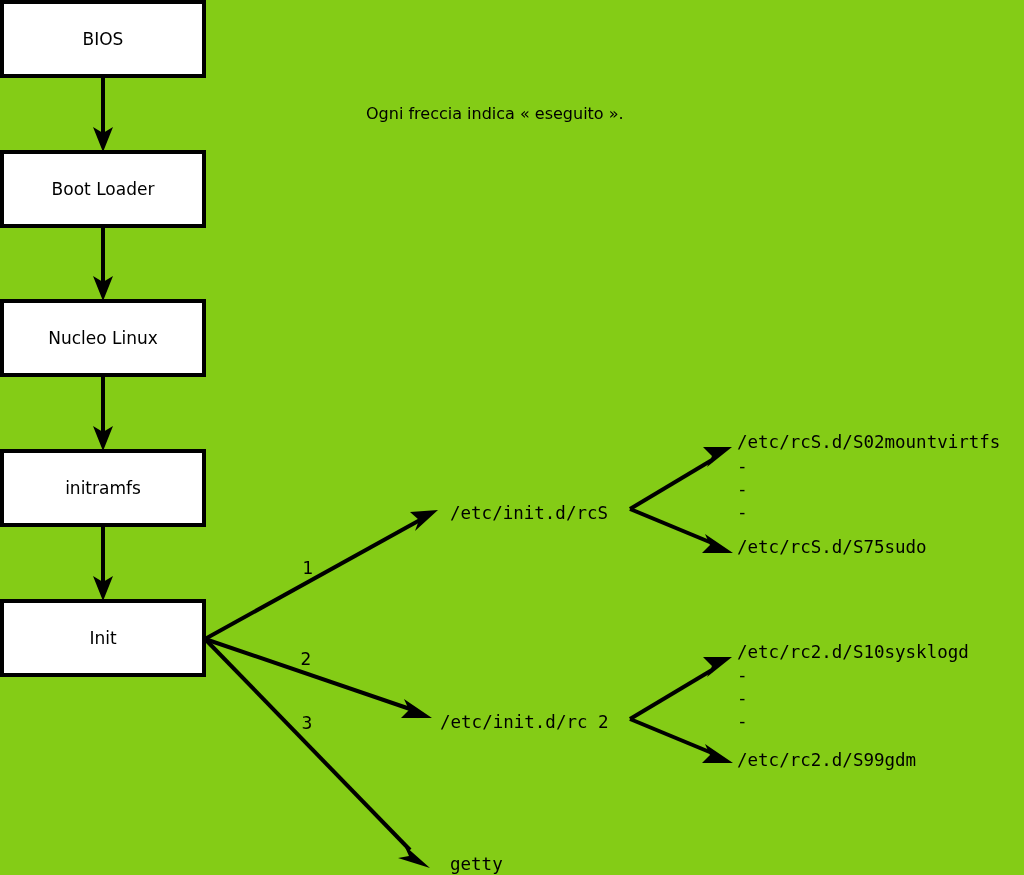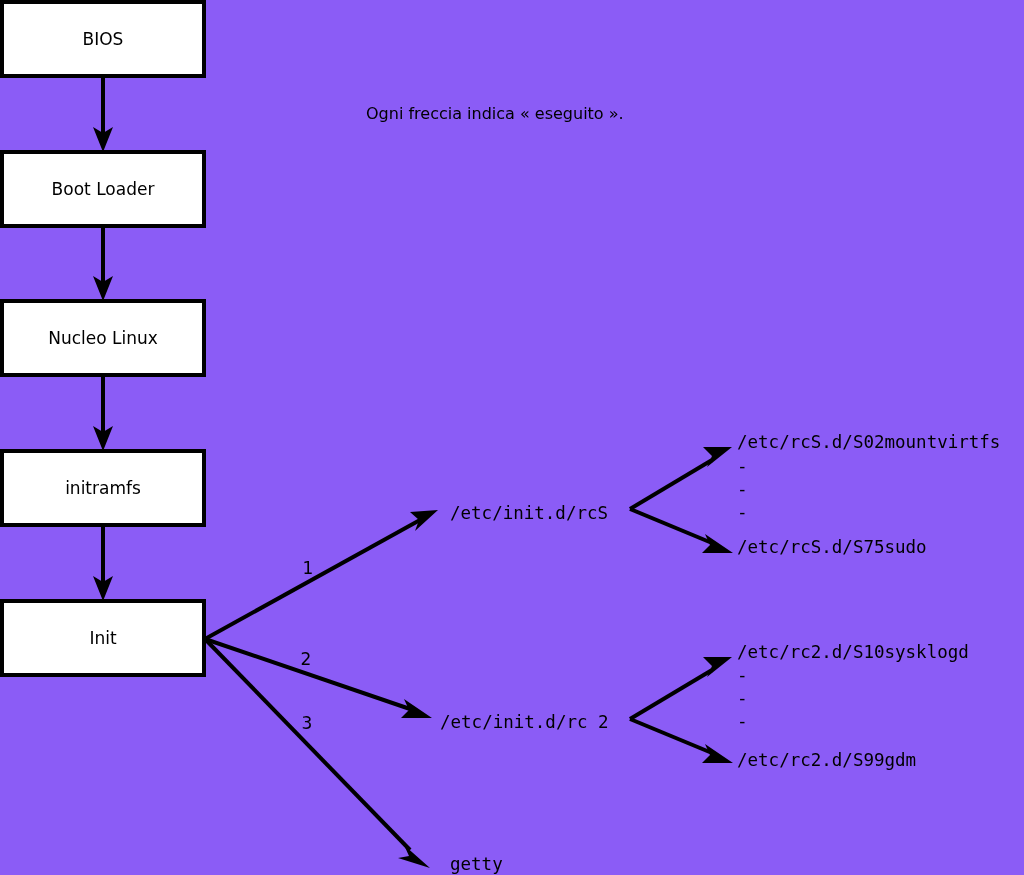--- a/index.html
+++ b/index.html
@@ -8,21 +8,21 @@
     padding: 0;
     background: #ffffff;
   }
   body {
     font-family: "Liberation Sans", sans-serif;
   }
   #diagram-root {
     position: relative;
     width: 1024px;
     height: 875px;
-    background: #8b5cf6;
+    background: #84cc16;
     overflow: hidden;
   }
   svg#diagram-svg {
     display: block;
     width: 1024px;
     height: 875px;
   }
   .box-rect {
     fill: #ffffff;
     stroke: #000000;

